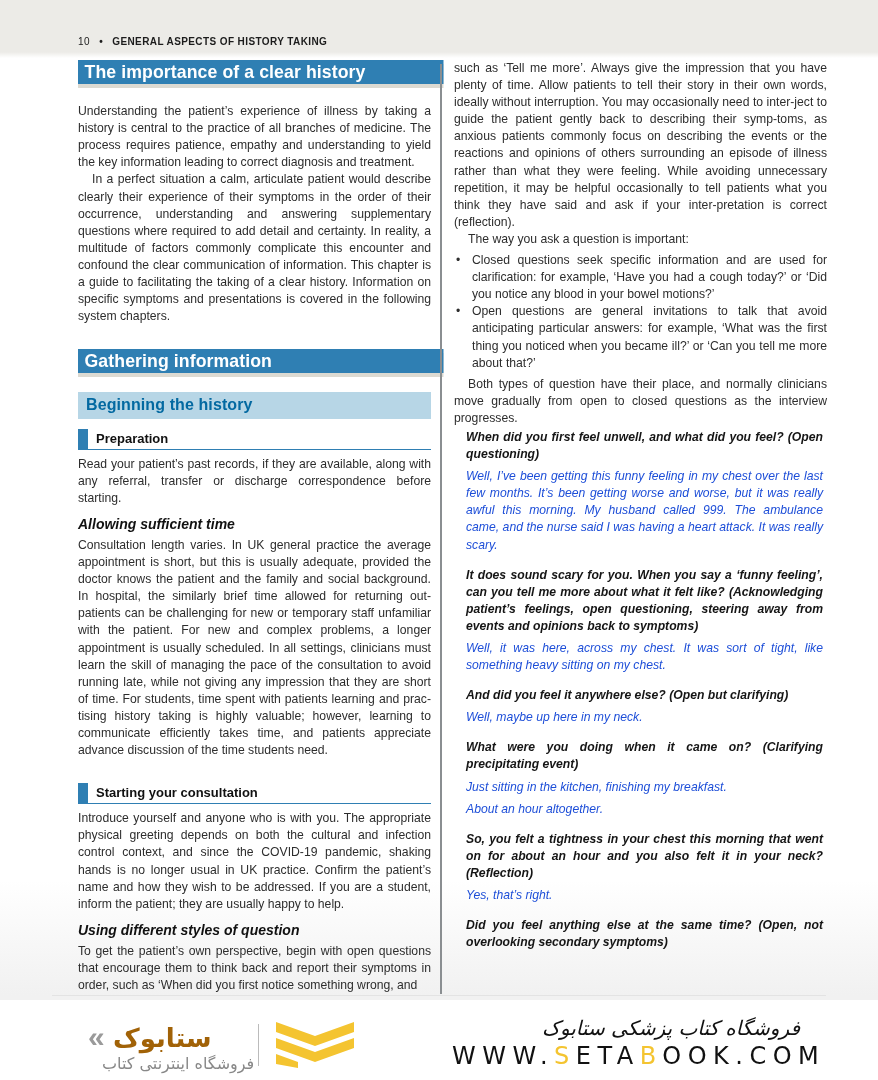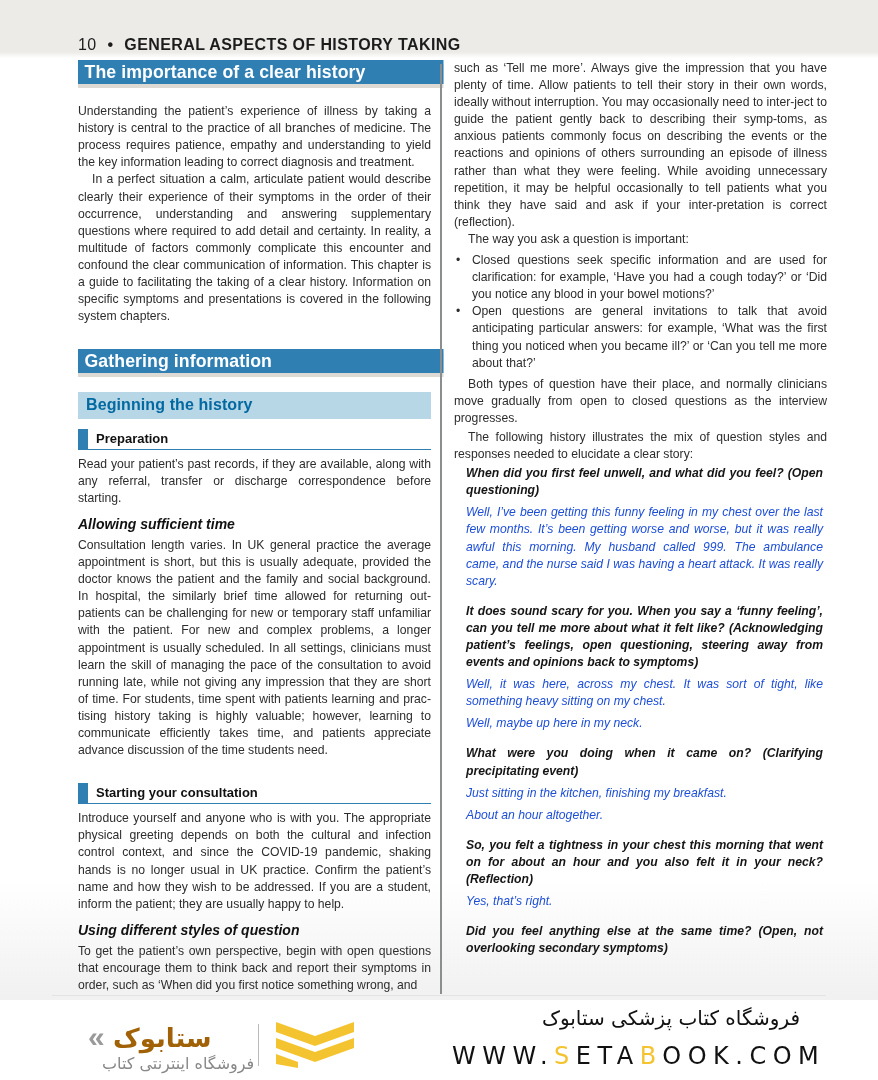--- a/index.html
+++ b/index.html
@@ -11,21 +11,21 @@
   }
   .page-bg {
     position: absolute; left: 0; top: 0; width: 878px; height: 1000px;
     background: linear-gradient(to bottom, #ecebe7 0px, #ecebe7 52px, #ffffff 58px, #ffffff 880px, #f1f1f1 995px);
   }
   .page-bg::after {
     content: ""; position: absolute; left: 52px; right: 52px; top: 995px; height: 1px; background: #e3e3e3;
   }
   .running-head {
     position: absolute; left: 78px; top: 36px;
-    font-size: 16px; font-weight: bold; letter-spacing: 0.4px; color: #1c1c1c;
+    font-size: 10px; font-weight: bold; letter-spacing: 0.4px; color: #1c1c1c;
   }
   .running-head .pg { font-weight: normal; margin-right: 6px; }
   .running-head .dot { margin-right: 6px; }
   .col {
     position: absolute; top: 60px; font-size: 12.2px; line-height: 17.1px;
     text-align: justify; color: #2d2d2d;
   }
   .col-left { left: 78px; width: 353px; }
   .col-right { left: 454px; width: 373px; }
   .divider {
@@ -71,22 +71,23 @@
   .logo .arrows { color: #9a9a9a; }
   .logo .gold { color: #a16207; text-align: center; }
   .logo .subtitle {
     position: absolute; left: 14px; top: 36px; font-size: 16px; color: #888; direction: rtl;
   }
   .logo .sep {
     position: absolute; left: 170px; top: 6px; width: 1px; height: 42px; background: #bbb;
   }
   .logo .mark { position: absolute; left: 188px; top: 4px; }
   .site-fa {
-    position: absolute; right: 78px; top: 6px; font-size: 20px; color: #111; direction: rtl;
+    position: absolute; right: 78px; top: 16px; font-size: 20px; color: #111; direction: rtl;
     font-family: "DejaVu Sans", sans-serif;
+    font-style: italic;
   }
   .site-url {
     position: absolute; left: 452px; top: 42px; font-size: 24px; letter-spacing: 6.5px; color: #111;
     font-family: "DejaVu Sans", sans-serif;
   }
   .site-url .hl { color: #f4c430; }
 </style>
 </head>
 <body>
 
@@ -124,26 +125,26 @@
 <div class="divider"></div>
 
 <div class="col col-right">
   <p>such as ‘Tell me more’. Always give the impression that you have plenty of time. Allow patients to tell their story in their own words, ideally without interruption. You may occasionally need to inter-ject to guide the patient gently back to describing their symp-toms, as anxious patients commonly focus on describing the events or the reactions and opinions of others surrounding an episode of illness rather than what they were feeling. While avoiding unnecessary repetition, it may be helpful occasionally to tell patients what you think they have said and ask if your inter-pretation is correct (reflection).</p>
   <p class="indent">The way you ask a question is important:</p>
   <ul>
     <li style="margin-top:3px">Closed questions seek specific information and are used for clarification: for example, ‘Have you had a cough today?’ or ‘Did you notice any blood in your bowel motions?’</li>
     <li>Open questions are general invitations to talk that avoid anticipating particular answers: for example, ‘What was the first thing you noticed when you became ill?’ or ‘Can you tell me more about that?’</li>
   </ul>
   <p class="indent" style="margin-top:4px">Both types of question have their place, and normally clinicians move gradually from open to closed questions as the interview progresses.</p>
-  <p class="indent" style="margin-top:2px">The following history illustrates the mix of question styles and responses needed to elucidate a clear story:</p>
   <div class="dialog">
     <p class="q" style="margin-top:2px">When did you first feel unwell, and what did you feel? (Open questioning)</p>
     <p class="a">Well, I’ve been getting this funny feeling in my chest over the last few months. It’s been getting worse and worse, but it was really awful this morning. My husband called 999. The ambulance came, and the nurse said I was having a heart attack. It was really scary.</p>
     <p class="q">It does sound scary for you. When you say a ‘funny feeling’, can you tell me more about what it felt like? (Acknowledging patient’s feelings, open questioning, steering away from events and opinions back to symptoms)</p>
     <p class="a">Well, it was here, across my chest. It was sort of tight, like something heavy sitting on my chest.</p>
+    <p class="q">And did you feel it anywhere else? (Open but clarifying)</p>
     <p class="a">Well, maybe up here in my neck.</p>
     <p class="q">What were you doing when it came on? (Clarifying precipitating event)</p>
     <p class="a">Just sitting in the kitchen, finishing my breakfast.</p>
     <p class="a">About an hour altogether.</p>
     <p class="q">So, you felt a tightness in your chest this morning that went on for about an hour and you also felt it in your neck? (Reflection)</p>
     <p class="a">Yes, that’s right.</p>
     <p class="q">Did you feel anything else at the same time? (Open, not overlooking secondary symptoms)</p>
   </div>
 </div>
 

